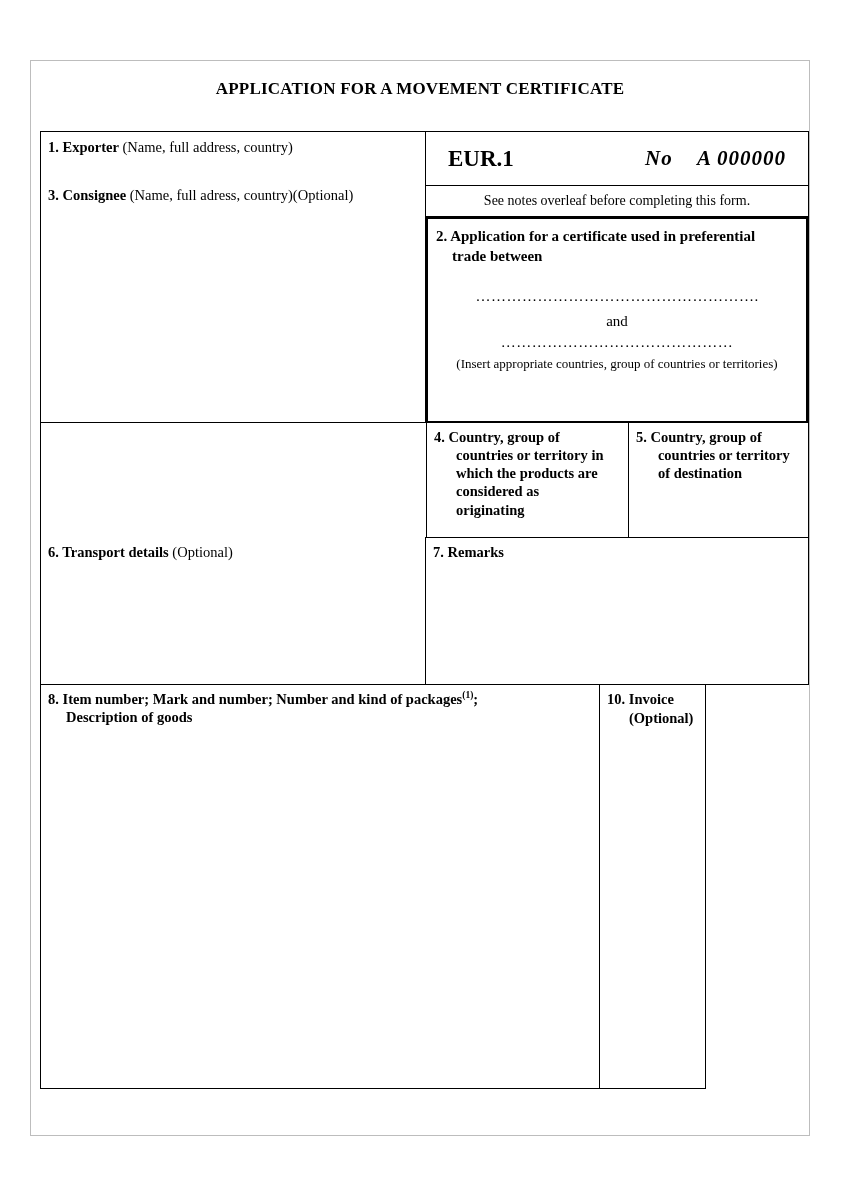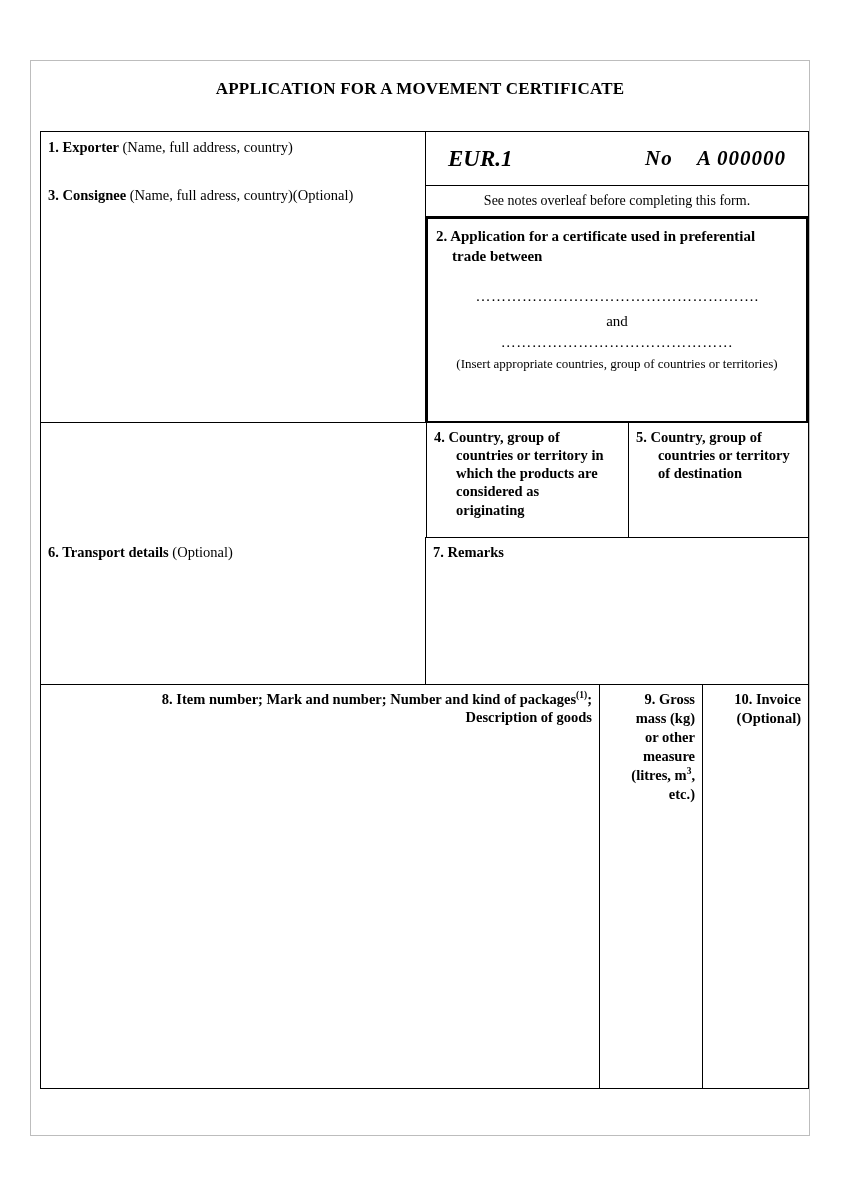--- a/index.html
+++ b/index.html
@@ -65,21 +65,20 @@
   .exporter { height: 167px; }
   .consignee { height: 78px; }
   .eur-head {
     height: 53px;
     display: flex;
     align-items: center;
     justify-content: space-between;
     padding: 0 22px;
   }
   .eur1 {
-    font-style: italic;
     font-weight: bold;
     font-size: 23px;
   }
   .eurno {
     font-style: italic;
     font-weight: bold;
     font-size: 21px;
     letter-spacing: 1px;
   }
   .notes {
@@ -233,37 +232,27 @@
           <span class="plain">(Optional)</span>
         </div>
       </div>
       <div class="cell right-col br bb remarks">
         <div class="lbl">
           <b>7. Remarks</b>
         </div>
       </div>
     </div>
 
-    <div class="row goods-row" style="margin-top:-1px;text-align:right;">
+    <div class="row goods-row" style="margin-top:-1px;">
       <div class="cell c8 bl br bb">
         <div class="lbl">
           <span><span>8. Item number; Mark and number; Number and kind of packages</span><sup>(1)</sup><span>;</span></span>
           <span class="cont">Description of goods</span>
         </div>
       </div>
-      <div class="cell c9 br bb">
-        <div class="lbl">
-          <span>9. Gross</span>
-          <span class="cont">mass (kg)</span>
-          <span class="cont">or other</span>
-          <span class="cont">measure</span>
-          <span class="cont"><span>(litres, m</span><sup>3</sup><span>,</span></span>
-          <span class="cont">etc.)</span>
-        </div>
-      </div>
       <div class="cell c10 br bb">
         <div class="lbl">
           <span>10. Invoice</span>
           <span class="cont">(Optional)</span>
         </div>
       </div>
     </div>
 
   </div>
 

